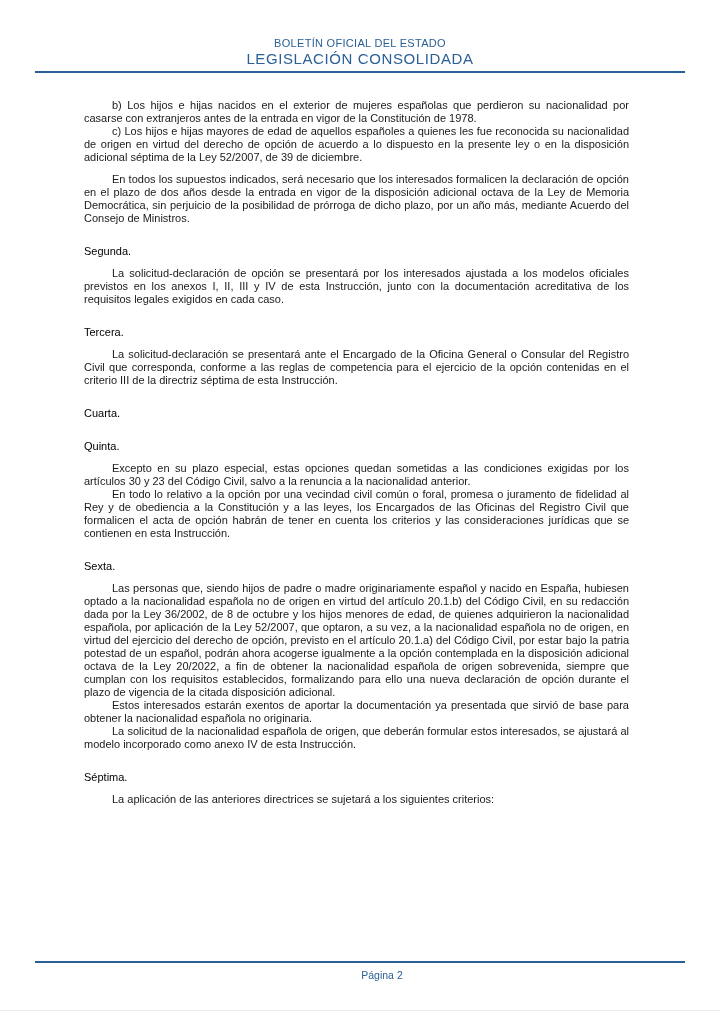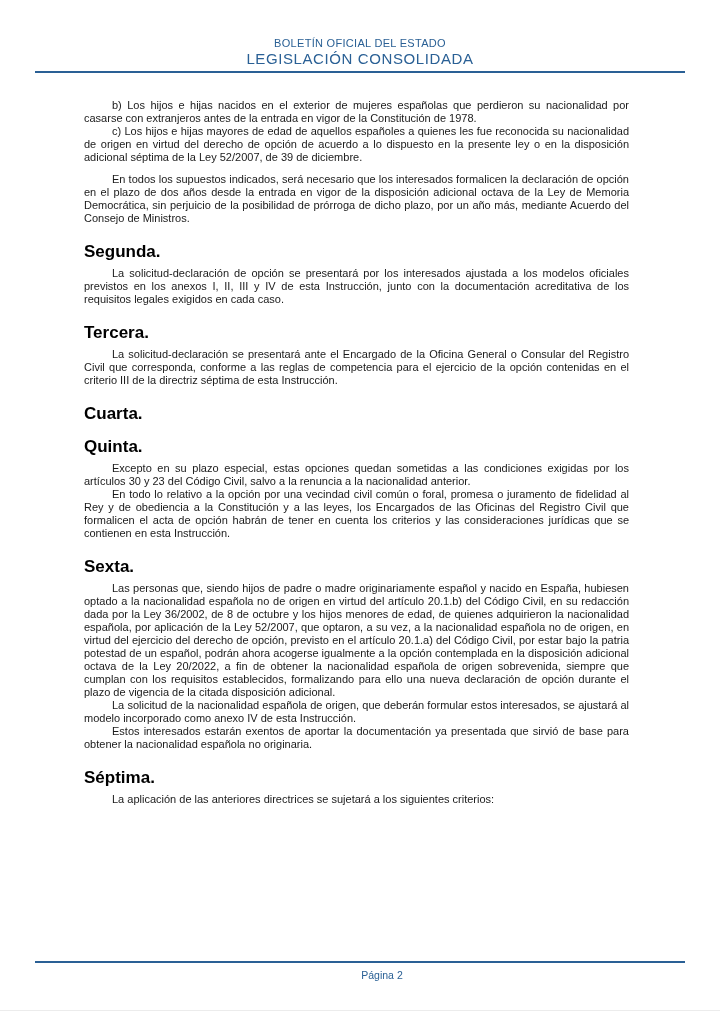--- a/index.html
+++ b/index.html
@@ -28,22 +28,22 @@
     line-height: 13px;
   }
   .para {
     margin: 0;
     text-align: justify;
     text-indent: 28px;
   }
   .para.spaced { margin-top: 9px; }
   .section-heading {
     margin: 20px 0 9px 0;
-    font-size: 17px;
-    font-weight: bold;
+    font-size: 11px;
+    font-weight: normal;
     color: #000000;
   }
   .footer-rule { position: absolute; top: 961px; left: 35px; right: 35px; height: 2px; background: var(--accent); }
   .page-number {
     position: absolute; top: 969px; left: 0; right: 0;
     text-align: center; font-size: 10.5px; color: var(--accent); padding-left: 44px;
   }
   .bottom-edge-line { position: absolute; top: 1010px; left: 0; right: 0; height: 1px; background: var(--edge); }
 </style>
 </head>
@@ -64,22 +64,22 @@
     <h2 class="section-heading">Segunda.</h2>
     <p class="para">La solicitud-declaración de opción se presentará por los interesados ajustada a los modelos oficiales previstos en los anexos I, II, III y IV de esta Instrucción, junto con la documentación acreditativa de los requisitos legales exigidos en cada caso.</p>
     <h2 class="section-heading">Tercera.</h2>
     <p class="para">La solicitud-declaración se presentará ante el Encargado de la Oficina General o Consular del Registro Civil que corresponda, conforme a las reglas de competencia para el ejercicio de la opción contenidas en el criterio III de la directriz séptima de esta Instrucción.</p>
     <h2 class="section-heading">Cuarta.</h2>
     <h2 class="section-heading">Quinta.</h2>
     <p class="para">Excepto en su plazo especial, estas opciones quedan sometidas a las condiciones exigidas por los artículos 30 y 23 del Código Civil, salvo a la renuncia a la nacionalidad anterior.</p>
     <p class="para">En todo lo relativo a la opción por una vecindad civil común o foral, promesa o juramento de fidelidad al Rey y de obediencia a la Constitución y a las leyes, los Encargados de las Oficinas del Registro Civil que formalicen el acta de opción habrán de tener en cuenta los criterios y las consideraciones jurídicas que se contienen en esta Instrucción.</p>
     <h2 class="section-heading">Sexta.</h2>
     <p class="para">Las personas que, siendo hijos de padre o madre originariamente español y nacido en España, hubiesen optado a la nacionalidad española no de origen en virtud del artículo 20.1.b) del Código Civil, en su redacción dada por la Ley 36/2002, de 8 de octubre y los hijos menores de edad, de quienes adquirieron la nacionalidad española, por aplicación de la Ley 52/2007, que optaron, a su vez, a la nacionalidad española no de origen, en virtud del ejercicio del derecho de opción, previsto en el artículo 20.1.a) del Código Civil, por estar bajo la patria potestad de un español, podrán ahora acogerse igualmente a la opción contemplada en la disposición adicional octava de la Ley 20/2022, a fin de obtener la nacionalidad española de origen sobrevenida, siempre que cumplan con los requisitos establecidos, formalizando para ello una nueva declaración de opción durante el plazo de vigencia de la citada disposición adicional.</p>
+    <p class="para">Estos interesados estarán exentos de aportar la documentación ya presentada que sirvió de base para obtener la nacionalidad española no originaria.</p>
     <p class="para">La solicitud de la nacionalidad española de origen, que deberán formular estos interesados, se ajustará al modelo incorporado como anexo IV de esta Instrucción.</p>
-    <p class="para">Estos interesados estarán exentos de aportar la documentación ya presentada que sirvió de base para obtener la nacionalidad española no originaria.</p>
     <h2 class="section-heading">Séptima.</h2>
     <p class="para">La aplicación de las anteriores directrices se sujetará a los siguientes criterios:</p>
   </div>
 
   <div class="footer-rule"></div>
   <div class="page-number">Página 2</div>
   <div class="bottom-edge-line"></div>
 
 </div>
 

